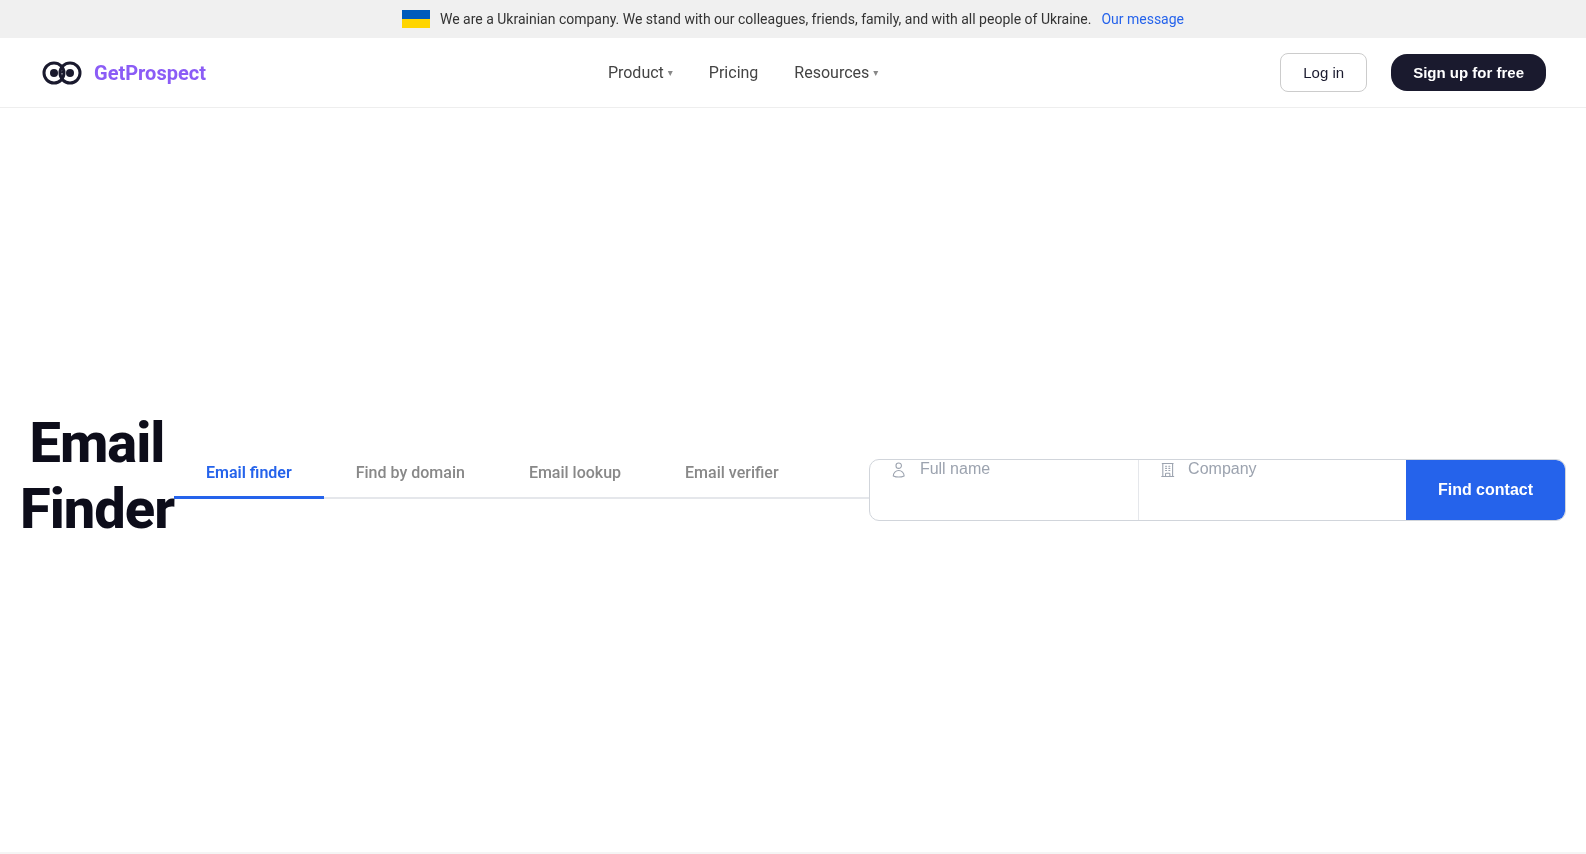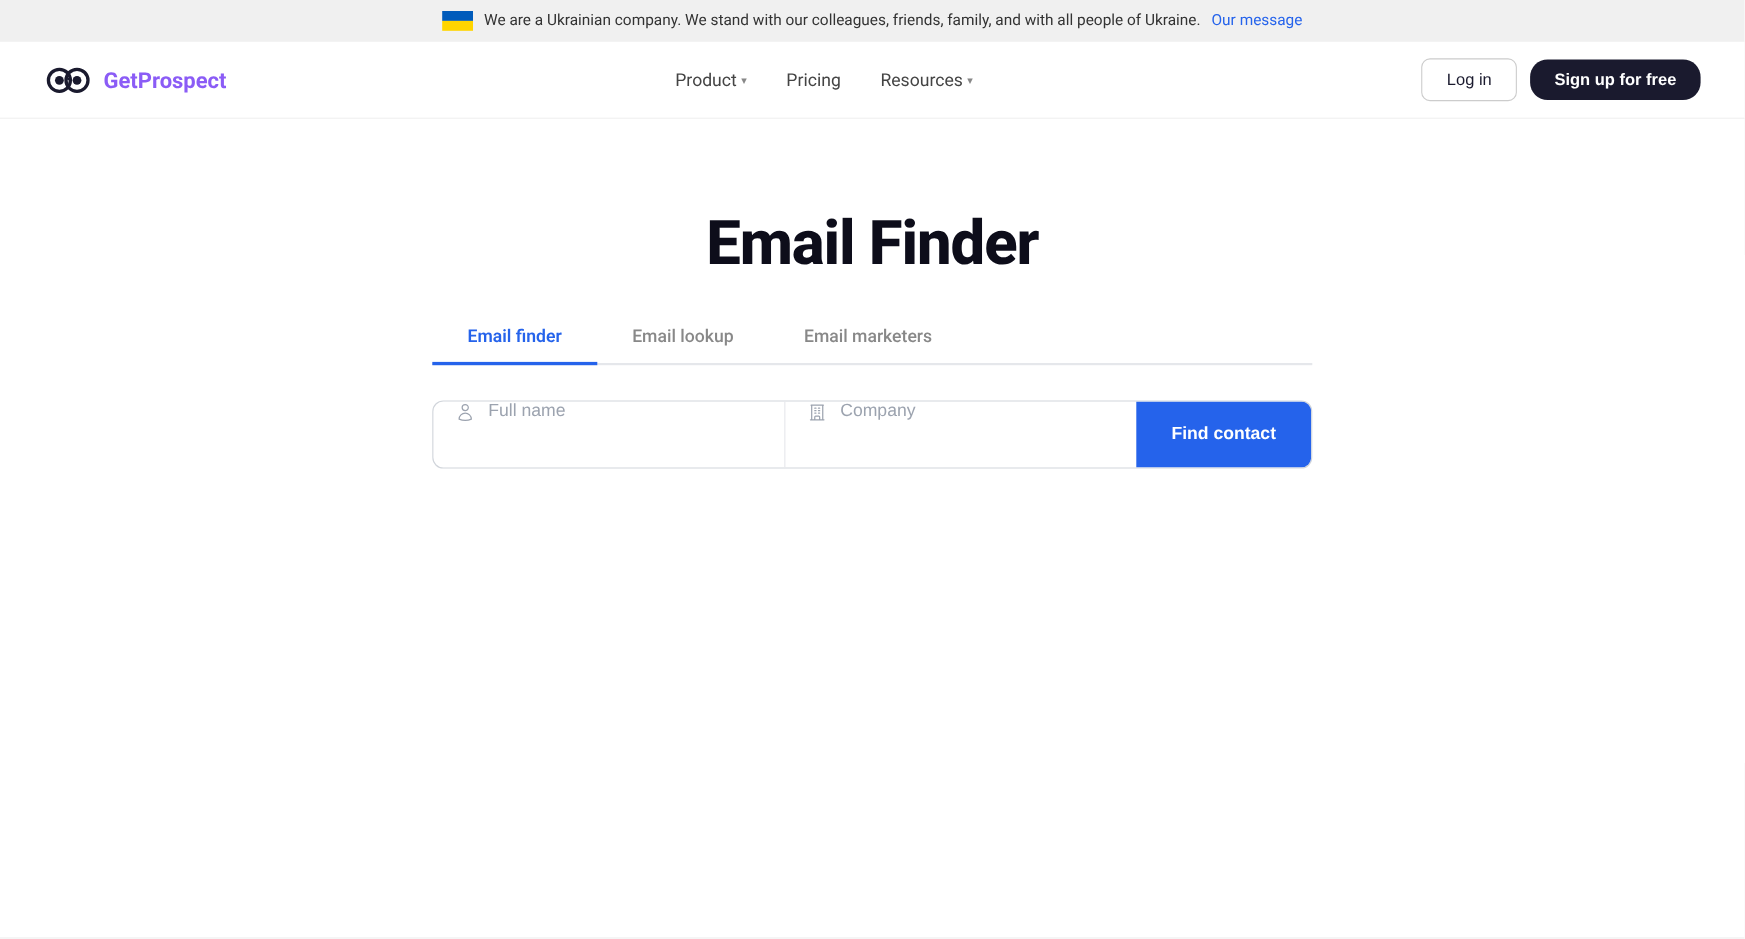--- a/index.html
+++ b/index.html
@@ -96,21 +96,21 @@
     }
 
     .chevron {
       font-size: 10px;
       color: #888;
     }
 
     .header-actions {
       display: flex;
       align-items: center;
-      gap: 12px;
+      gap: 24px;
     }
 
     .btn-login {
       padding: 10px 22px;
       border: 1.5px solid #ccc;
       border-radius: 8px;
       background: #fff;
       font-size: 15px;
       font-weight: 500;
       color: #1a1a2e;
@@ -127,21 +127,21 @@
       color: #fff;
       cursor: pointer;
       text-align: right;
     }
 
     
     .main {
       background: #ffffff;
       min-height: calc(854px - 40px - 70px);
       display: flex;
-      flex-direction: column;
+      flex-direction: row;
       align-items: center;
       padding: 80px 20px 60px;
     }
 
     .hero-title {
       font-size: 56px;
       font-weight: 800;
       color: #0d0d1a;
       text-align: center;
       margin-bottom: 28px;
@@ -296,22 +296,23 @@
   </div>
 </header>
 
 <main class="main">
 
   <h1 class="hero-title">Email Finder</h1>
 
 
   <div class="tabs">
     <div class="tab active">Email finder</div>
+    <div class="tab">Find by domain</div>
     <div class="tab">Email lookup</div>
-    <div class="tab">Email marketers</div>
+    <div class="tab">Email verifier</div>
   </div>
 
   <div class="search-bar">
     <div class="search-field">
       <svg class="icon-person" viewBox="0 0 24 24" fill="none" stroke="currentColor" stroke-width="1.5">
         <path stroke-linecap="round" stroke-linejoin="round" d="M15.75 6a3.75 3.75 0 11-7.5 0 3.75 3.75 0 017.5 0zM4.501 20.118a7.5 7.5 0 0114.998 0A17.933 17.933 0 0112 21.75c-2.676 0-5.216-.584-7.499-1.632z"></path>
       </svg>
       <input class="field-input" type="text" placeholder="Full name" style="">
     </div>
     <div class="search-field">

